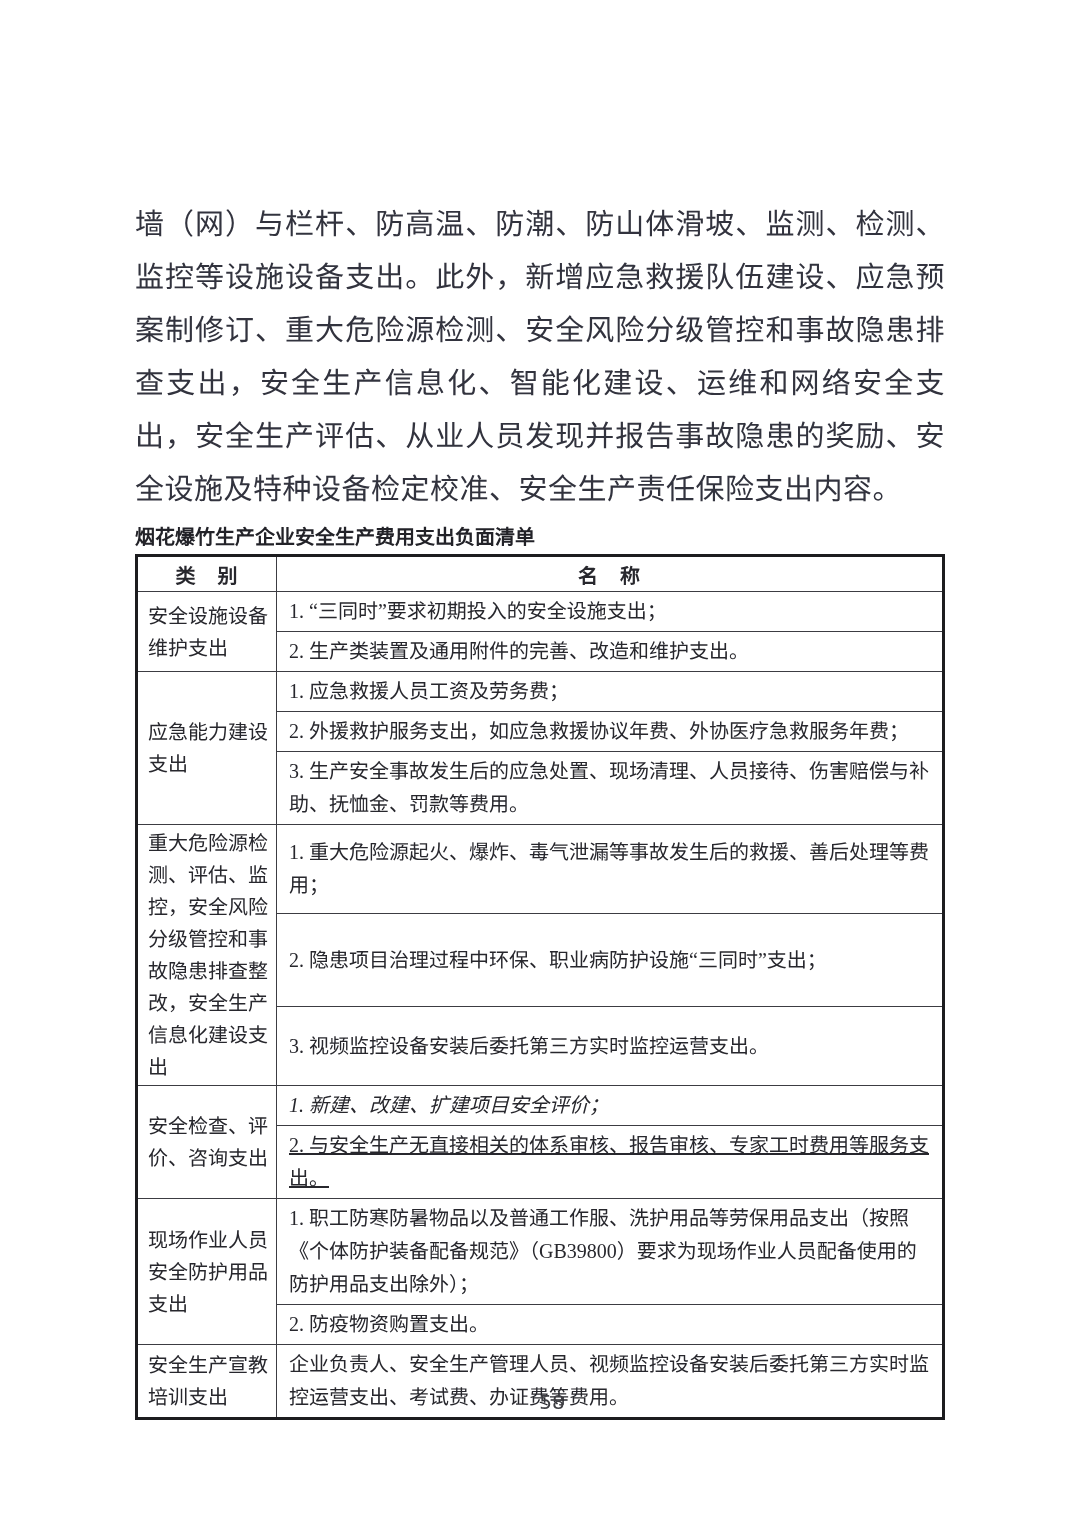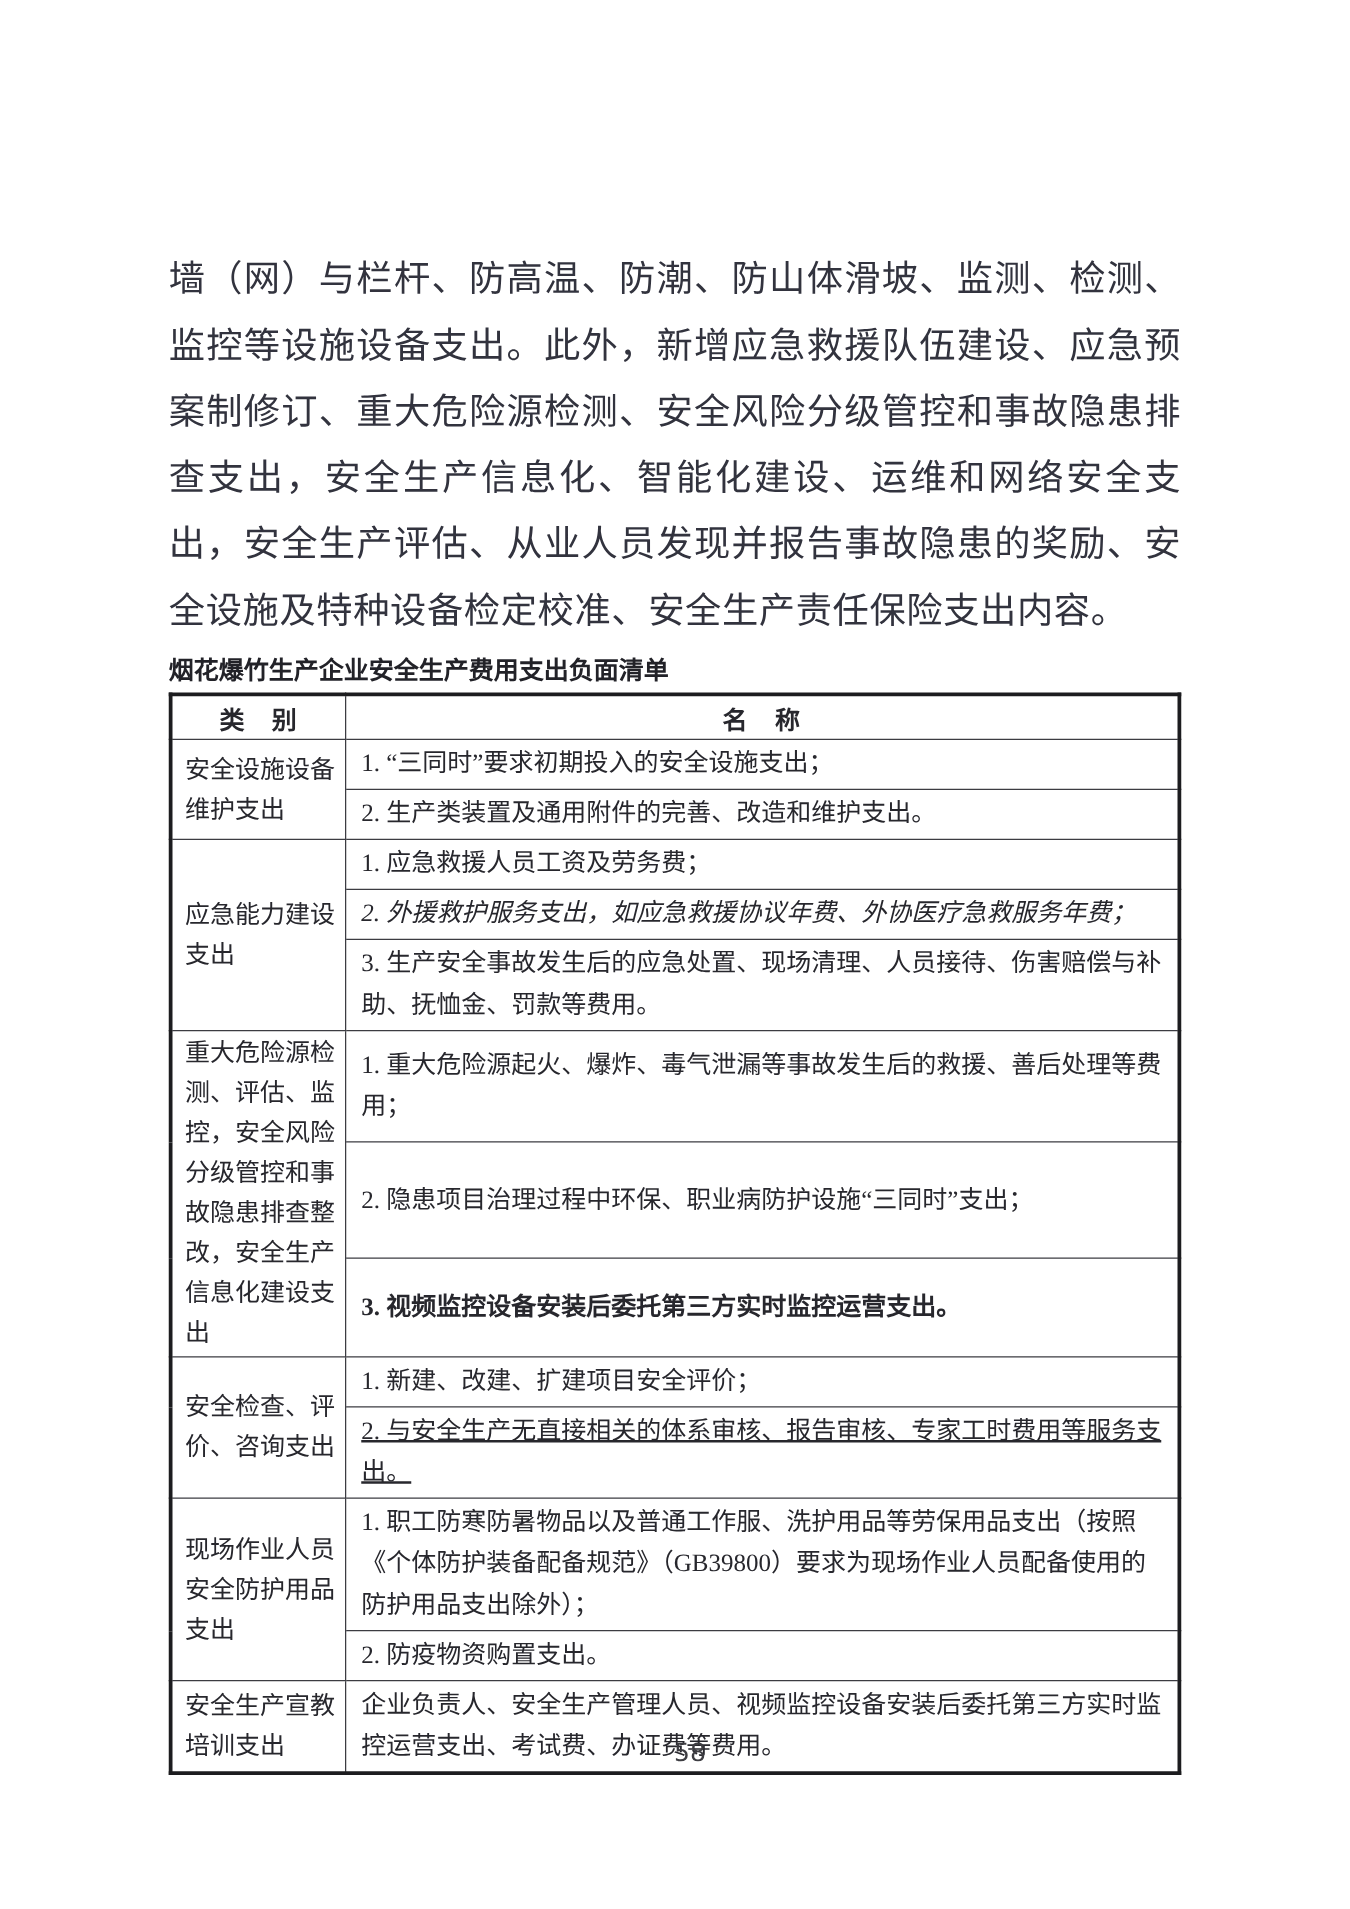--- a/index.html
+++ b/index.html
@@ -101,38 +101,38 @@
           <td class="item" style="height: 36px;">1. “三同时”要求初期投入的安全设施支出；</td>
         </tr>
         <tr>
           <td class="item" style="height: 36px;">2. 生产类装置及通用附件的完善、改造和维护支出。</td>
         </tr>
         <tr>
           <td class="cat" rowspan="3">应急能力建设支出</td>
           <td class="item" style="height: 36px;">1. 应急救援人员工资及劳务费；</td>
         </tr>
         <tr>
-          <td class="item" style="height: 38px; font-style: italic;">2. 外援救护服务支出，如应急救援协议年费、外协医疗急救服务年费；</td>
+          <td class="item" style="height: 38px;">2. 外援救护服务支出，如应急救援协议年费、外协医疗急救服务年费；</td>
         </tr>
         <tr>
           <td class="item" style="height: 66px;">3. 生产安全事故发生后的应急处置、现场清理、人员接待、伤害赔偿与补助、抚恤金、罚款等费用。</td>
         </tr>
         <tr>
           <td class="cat" rowspan="3">重大危险源检测、评估、监控，安全风险分级管控和事故隐患排查整改，安全生产信息化建设支出</td>
           <td class="item" style="height: 86px;">1. 重大危险源起火、爆炸、毒气泄漏等事故发生后的救援、善后处理等费用；</td>
         </tr>
         <tr>
           <td class="item" style="height: 90px;">2. 隐患项目治理过程中环保、职业病防护设施“三同时”支出；</td>
         </tr>
         <tr>
-          <td class="item" style="height: 76px; font-weight: bold;">3. 视频监控设备安装后委托第三方实时监控运营支出。</td>
+          <td class="item" style="height: 76px;">3. 视频监控设备安装后委托第三方实时监控运营支出。</td>
         </tr>
         <tr>
           <td class="cat" rowspan="2">安全检查、评价、咨询支出</td>
-          <td class="item" style="height: 40px;">1. 新建、改建、扩建项目安全评价；</td>
+          <td class="item" style="height: 40px; font-style: italic;">1. 新建、改建、扩建项目安全评价；</td>
         </tr>
         <tr>
           <td class="item" style="height: 34px; text-decoration: underline;">2. 与安全生产无直接相关的体系审核、报告审核、专家工时费用等服务支出。</td>
         </tr>
         <tr>
           <td class="cat" rowspan="2">现场作业人员安全防护用品支出</td>
           <td class="item" style="height: 100px;">1. 职工防寒防暑物品以及普通工作服、洗护用品等劳保用品支出（按照《个体防护装备配备规范》（GB39800）要求为现场作业人员配备使用的防护用品支出除外）；</td>
         </tr>
         <tr>
           <td class="item" style="height: 36px;">2. 防疫物资购置支出。</td>

